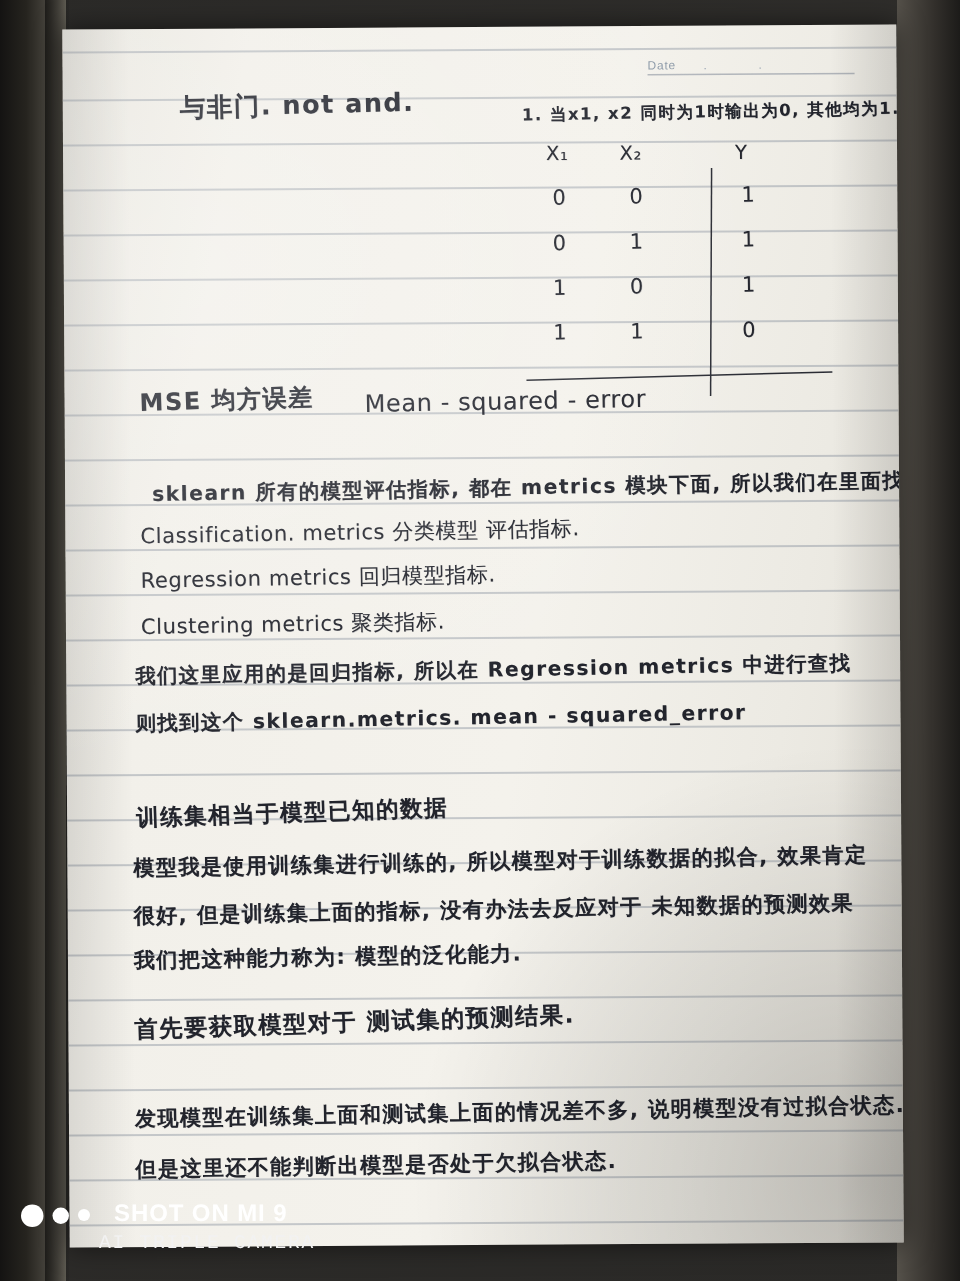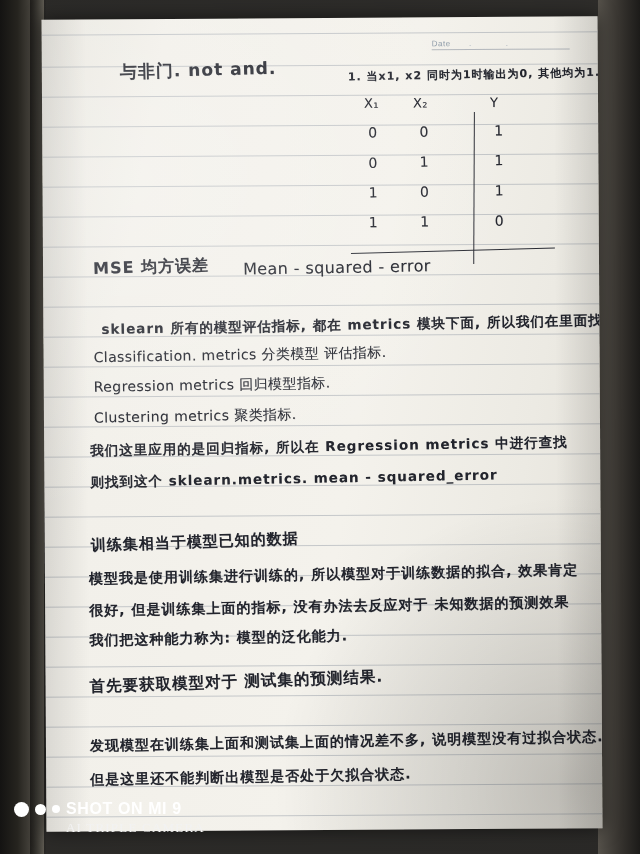--- a/index.html
+++ b/index.html
@@ -182,40 +182,40 @@
   .watermark {
     position: absolute;
     left: 14px;
     bottom: 18px;
     color: #ffffff;
     text-align: left;
   }
   .wm-row {
     display: flex;
     align-items: center;
-    gap: 6px;
+    gap: 16px;
   }
   .dots { display: flex; gap: 6px; align-items: center; }
   .dot {
     border-radius: 50%;
     background: #ffffff;
     display: inline-block;
   }
   .dot.d1 { width: 15px; height: 15px; }
   .dot.d2 { width: 11px; height: 11px; }
   .dot.d3 { width: 8px; height: 8px; }
   .wm-title {
     font-family: "Liberation Sans", sans-serif;
     font-size: 16px;
     font-weight: 700;
     letter-spacing: 0.6px;
     color: #fff;
   }
   .wm-sub {
-    font-family: Liberation Serif, serif;
+    font-family: Liberation Mono, monospace;
     font-size: 13px;
     font-weight: 400;
     letter-spacing: 1.2px;
     color: #f2f2f2;
     margin-top: 2px;
     margin-left: 52px;
   }
 </style>
 </head>
 <body>

